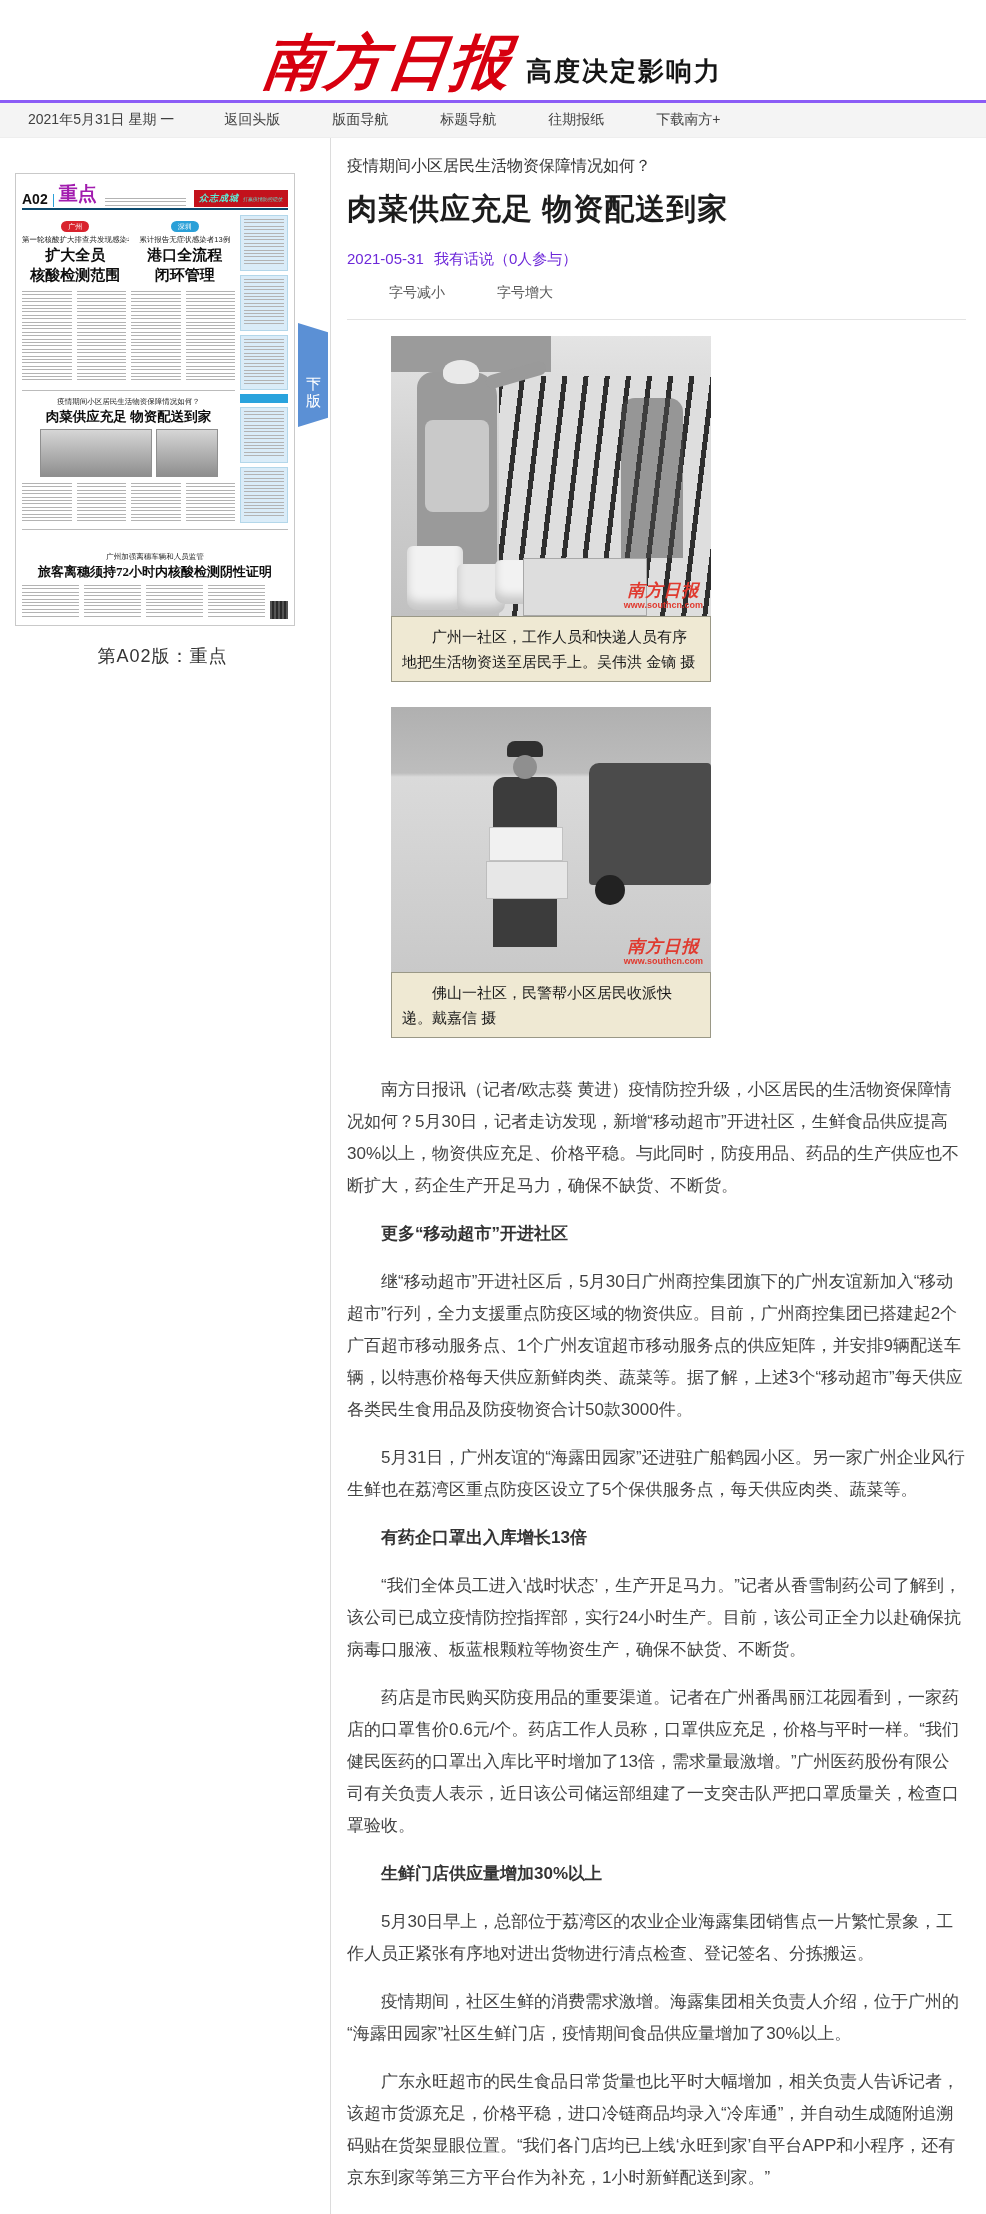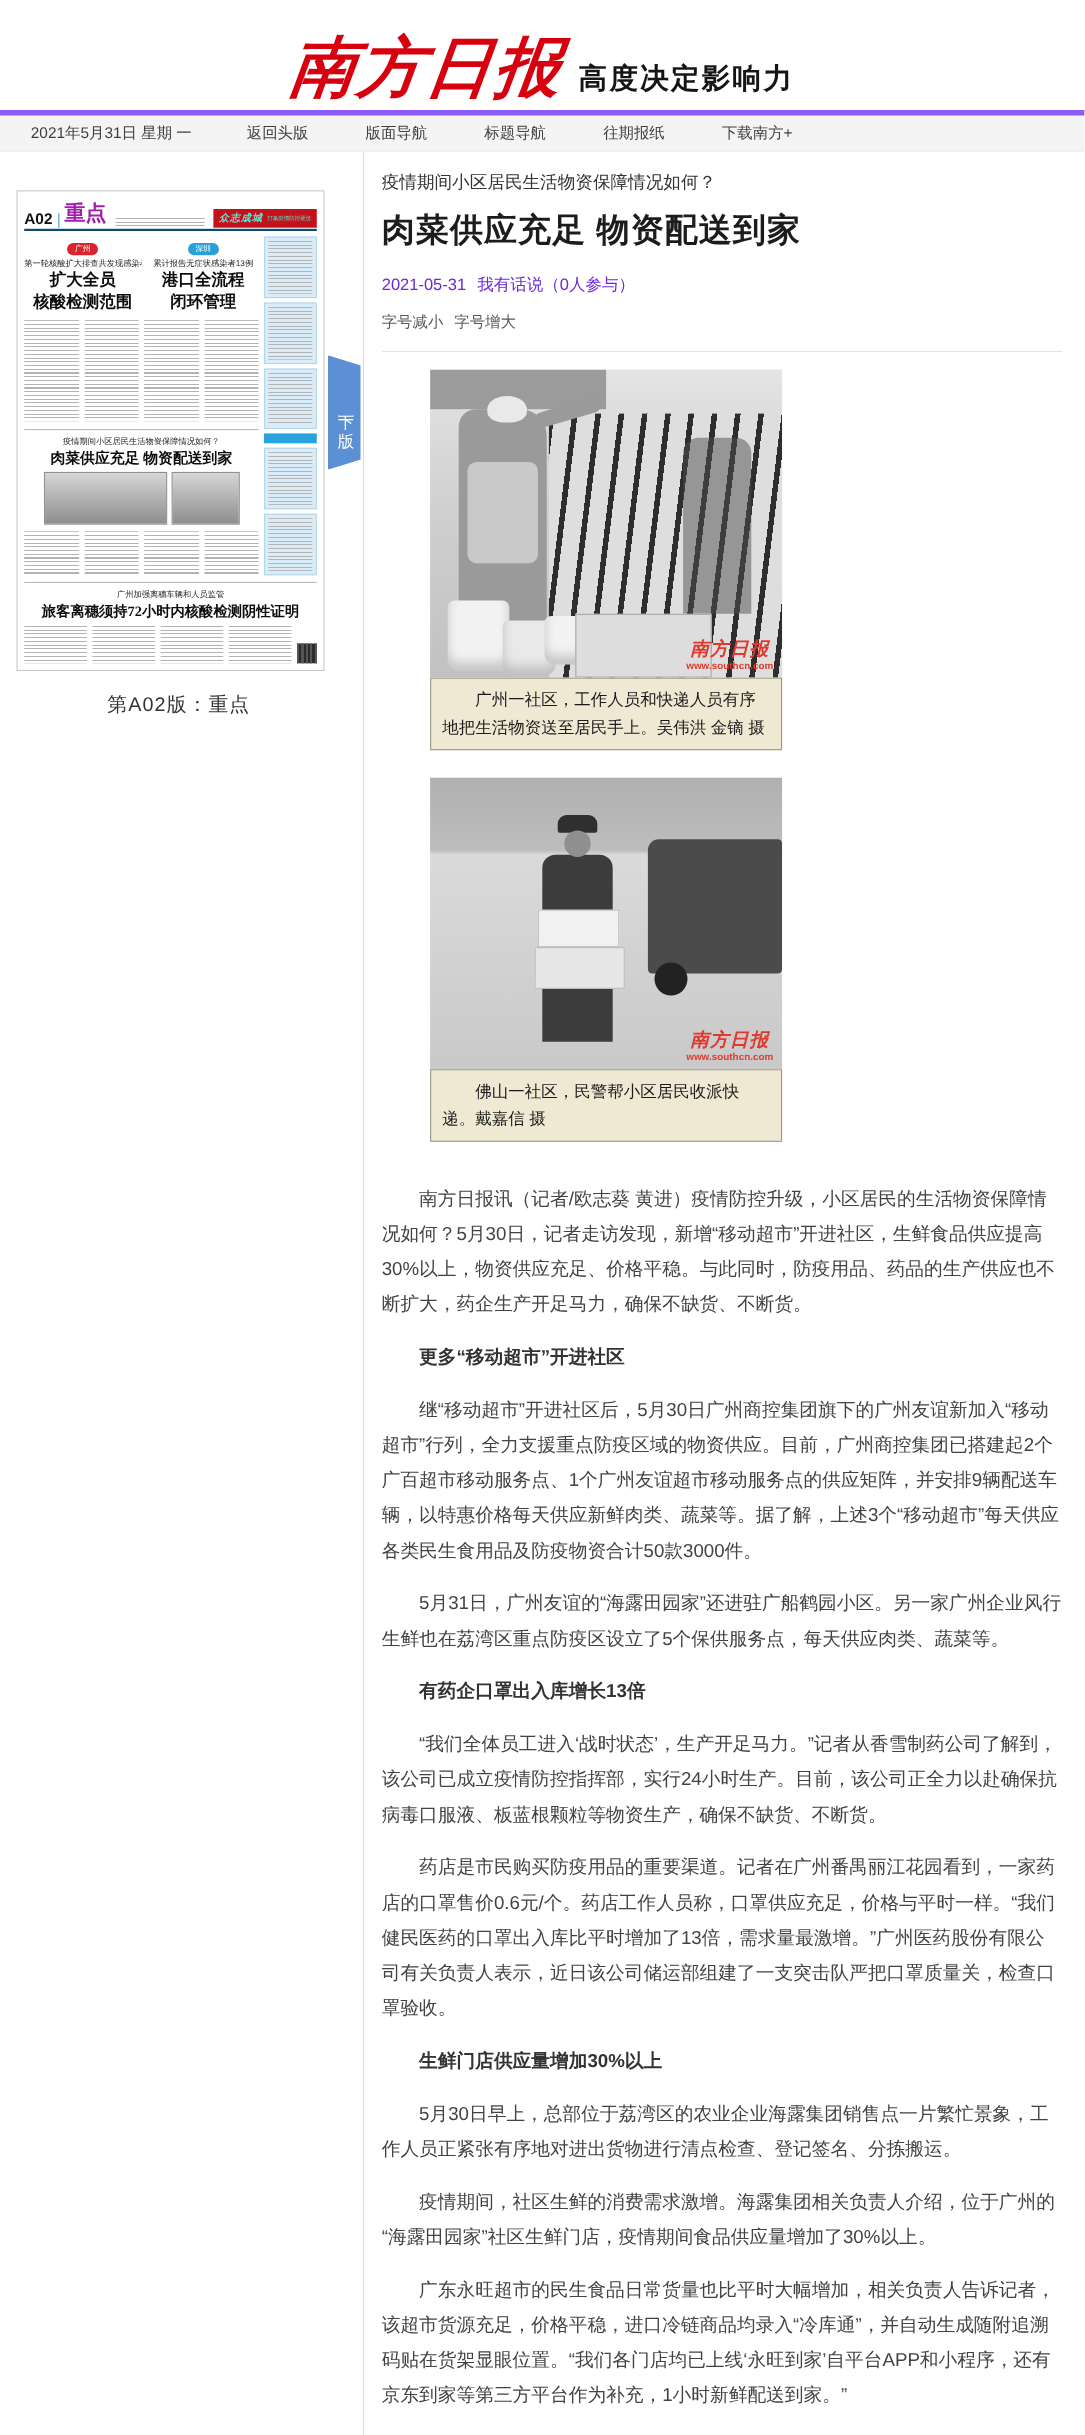--- a/index.html
+++ b/index.html
@@ -6,21 +6,21 @@
   body { background:#fff; font-family:"Liberation Sans", sans-serif; color:#404040; }
   .page { width:986px; margin:0 auto; background:#fff; }
 
   
   .site-header { height:100px; display:flex; align-items:flex-end; justify-content:center; padding-bottom:8px; background:#fff; }
   .logo { font-family:"DejaVu Serif", serif; font-style:italic; font-weight:900; font-size:60px; line-height:1;
           color:#d7000f; transform:skewX(-7deg); letter-spacing:2px; cursor:pointer; }
   .tagline { font-size:26px; font-weight:800; color:#151515; margin-left:14px; margin-bottom:3px; letter-spacing:2px; }
 
   
-  .top-nav { height:38px; background:#f4f4f4; border-top:5px solid #8b5cf6; border-bottom:1px solid #eee;
+  .top-nav { height:38px; background:#f4f4f4; border-top:3px solid #8b5cf6; border-bottom:1px solid #eee;
              display:flex; align-items:center; font-size:14px; color:#3f3f3f; padding-left:28px; }
   .nav-date { margin-right:50px; }
   .nav-links { display:flex; gap:52px; }
   .nav-link { color:#3f3f3f; text-decoration:none; cursor:pointer; }
 
   
   .content { position:relative; display:flex; padding-left:15px; }
   .sidebar { width:280px; margin-top:35px; flex-shrink:0; }
   .article { flex:1; border-left:1px solid #dcdcdc; margin-left:35px; padding:16px 20px 60px 16px; min-height:2050px; }
 
@@ -48,40 +48,40 @@
   .h92 { height:92px; } .h40 { height:40px; } .h34 { height:34px; }
   .t-mid { margin-top:7px; border-top:1px solid #bbb; padding-top:4px; text-align:center; }
   .t-mid-title { font-size:13.5px; font-weight:bold; color:#0d0d0d; font-family:"Liberation Serif", serif; white-space:nowrap; }
   .t-photos { display:flex; gap:4px; justify-content:center; margin-top:3px; }
   .t-photo { height:48px; border:1px solid #8f8f8f; background:linear-gradient(180deg,#d6d6d6 0%,#8e8e8e 100%); }
   .tp1 { width:112px; } .tp2 { width:62px; }
   .t-right { width:48px; flex-shrink:0; display:flex; flex-direction:column; gap:4px; }
   .t-cell { background:#daecf8; border:1px solid #b3d7ea; flex:1; padding:3px; }
   .t-cell .ft { height:100%; }
   .t-bluebar { height:9px; background:#29a3dd; flex-shrink:0; }
-  .t-bottom { border-top:1px solid #bbb; margin-top:6px; padding-top:4px; text-align:center; }
+  .t-bottom { border-top:1px solid #bbb; margin-top:6px; padding-top:20px; text-align:center; }
   .t-btitle { font-size:13px; font-weight:bold; color:#0d0d0d; font-family:"Liberation Serif", serif; white-space:nowrap; }
   .t-brow { display:flex; gap:5px; align-items:flex-end; }
   .t-brow .fcols { flex:1; margin-top:4px; }
   .t-qr { width:18px; height:18px; background:#2b2b2b; flex-shrink:0;
           background-image:repeating-linear-gradient(90deg,#555 0 2px,transparent 2px 4px); }
   .thumb-caption { margin-top:18px; width:295px; text-align:center; font-size:18px; color:#333; letter-spacing:1px; }
 
   
   .next-btn { position:absolute; left:298px; top:185px; width:30px; height:104px; background:#5b90d5; color:#fff;
               clip-path:polygon(0 0, 100% 9%, 100% 91%, 0 100%); display:flex; align-items:center; justify-content:center;
               writing-mode:vertical-rl; font-size:15px; letter-spacing:8px; padding-top:6px; cursor:pointer; z-index:3; }
 
   
   .a-kicker { font-size:16px; color:#333; margin-top:2px; }
   .a-title { font-size:30px; font-weight:bold; color:#1c1c1c; margin:12px 0 20px; letter-spacing:1px; }
   .a-meta { font-size:15px; color:#6d28d9; }
   .a-meta .comment-link { cursor:pointer; margin-left:6px; }
   .a-sizelinks { font-size:14px; color:#595959; margin-top:15px; display:flex; gap:10px; }
-  .a-sizelinks span { cursor:pointer; }
+  .a-sizelinks span { cursor:pointer;margin-left:42px; }
   .a-rule { border:none; border-top:1px solid #e3e3e3; margin:17px 0 16px; }
 
   .photo-block { margin:0 0 13px 44px; width:320px; }
   .photo { position:relative; width:320px; overflow:hidden; }
   .p1 { height:280px; background:linear-gradient(180deg,#e4e4e4 0%,#d0d0d0 45%,#c1c1c1 100%); }
   .p1-canopy { position:absolute; left:0; top:0; width:160px; height:36px; background:#9b9b9b; }
   .p1-fence { position:absolute; left:108px; top:40px; right:0; bottom:0;
               background:repeating-linear-gradient(97deg,#2e2e2e 0 5px,#dedede 5px 21px); }
   .p1-worker { position:absolute; left:26px; top:36px; width:80px; height:205px; background:#9a9a9a; border-radius:16px 24px 0 0; }
   .p1-helmet { position:absolute; left:52px; top:24px; width:36px; height:24px; background:#e9e9e9; border-radius:50% 50% 40% 40%; }

